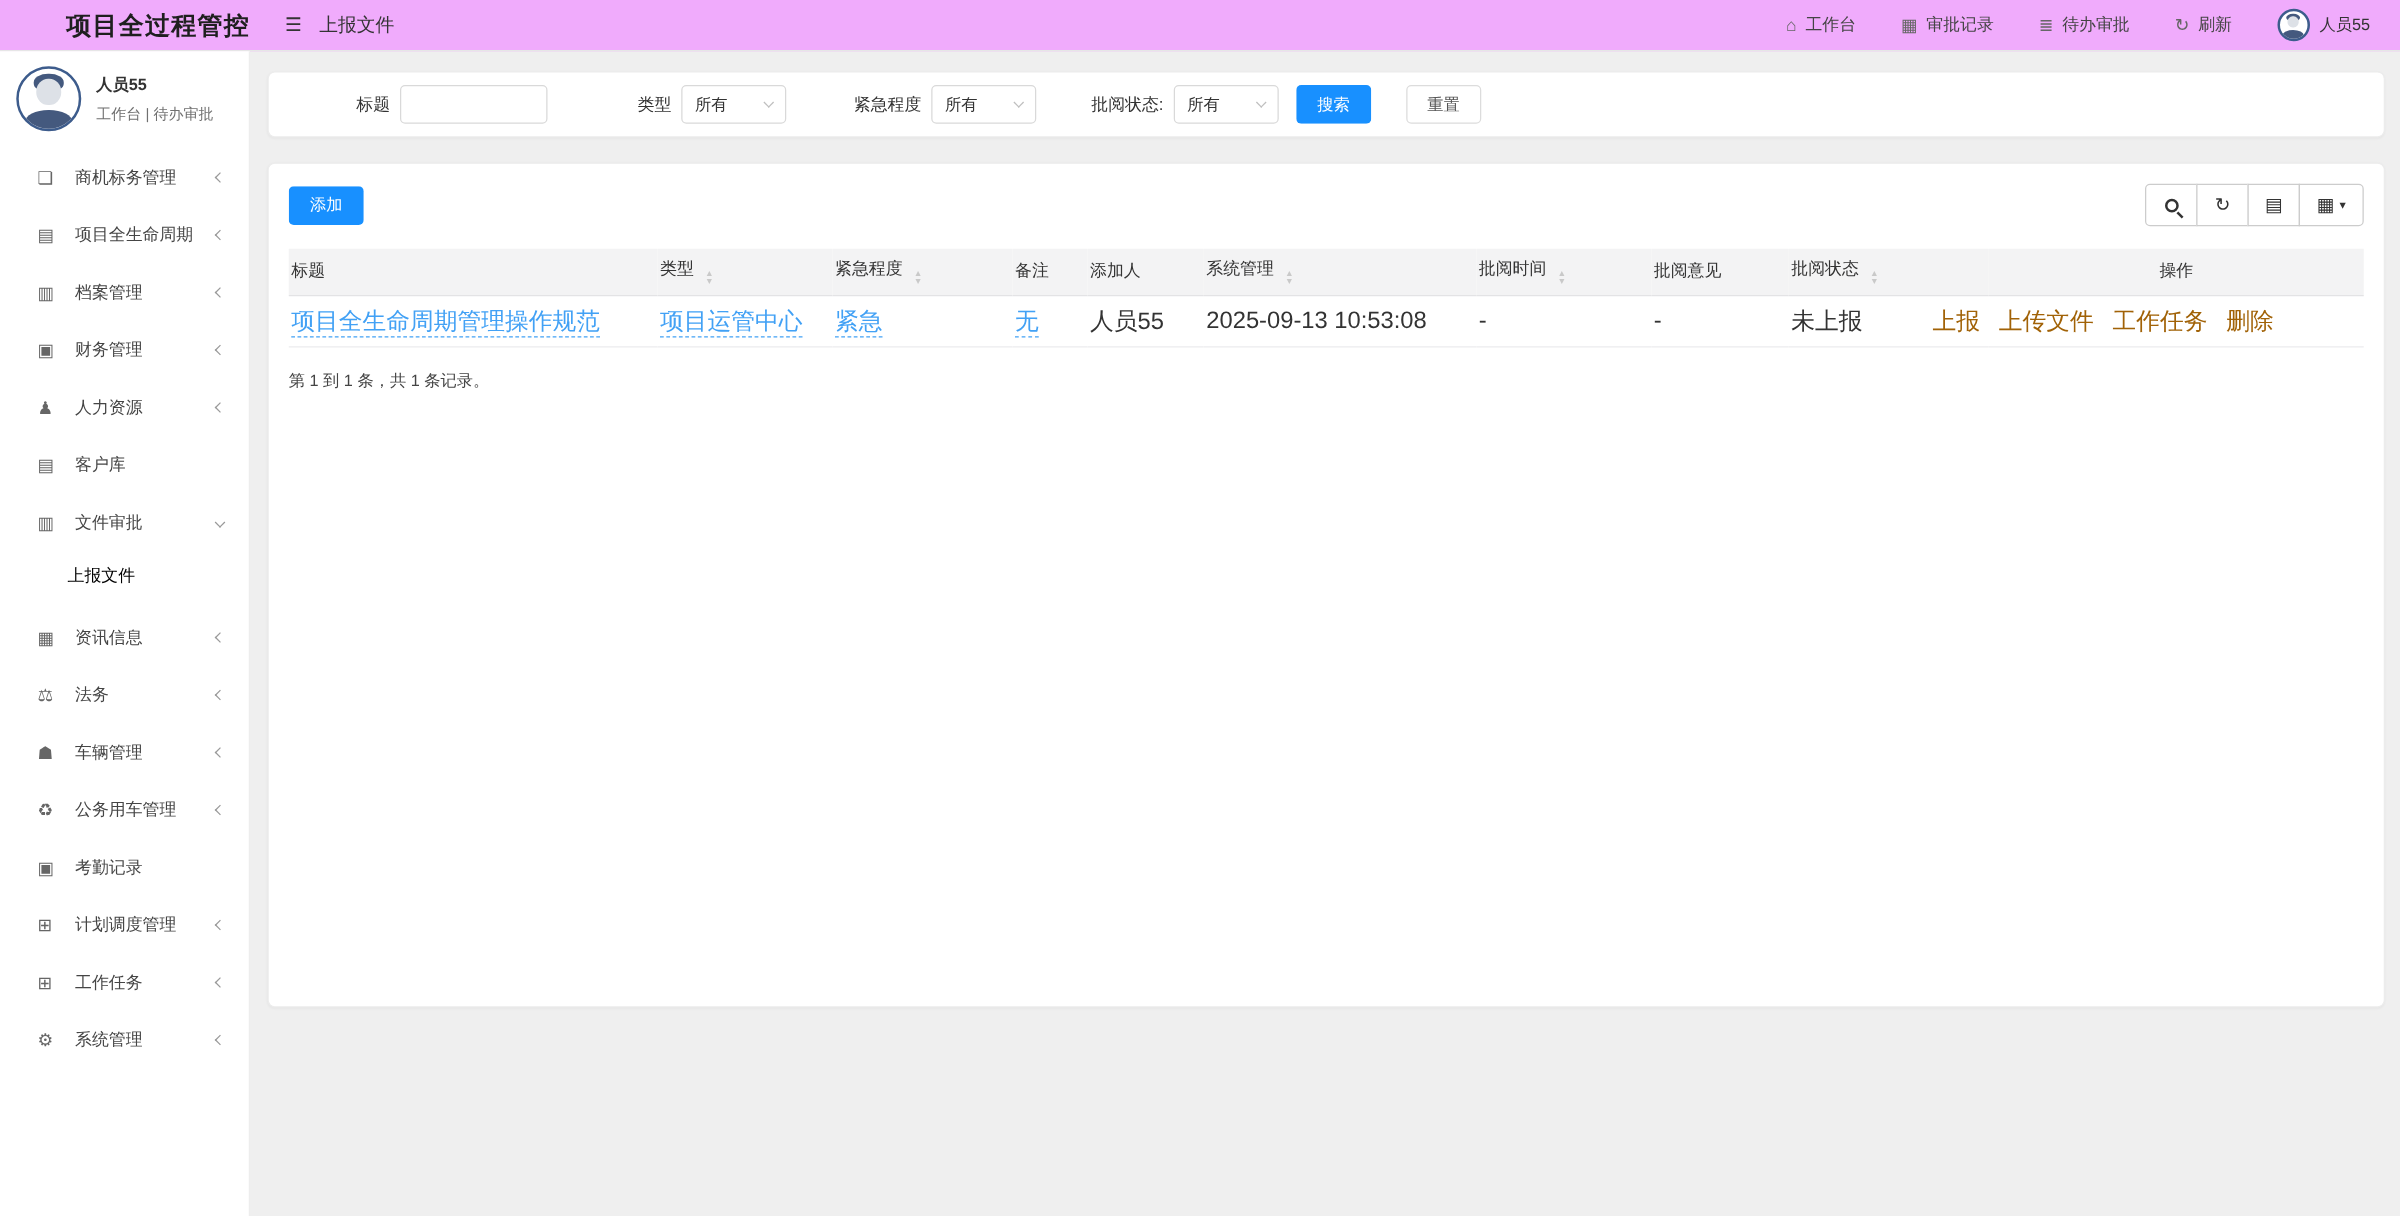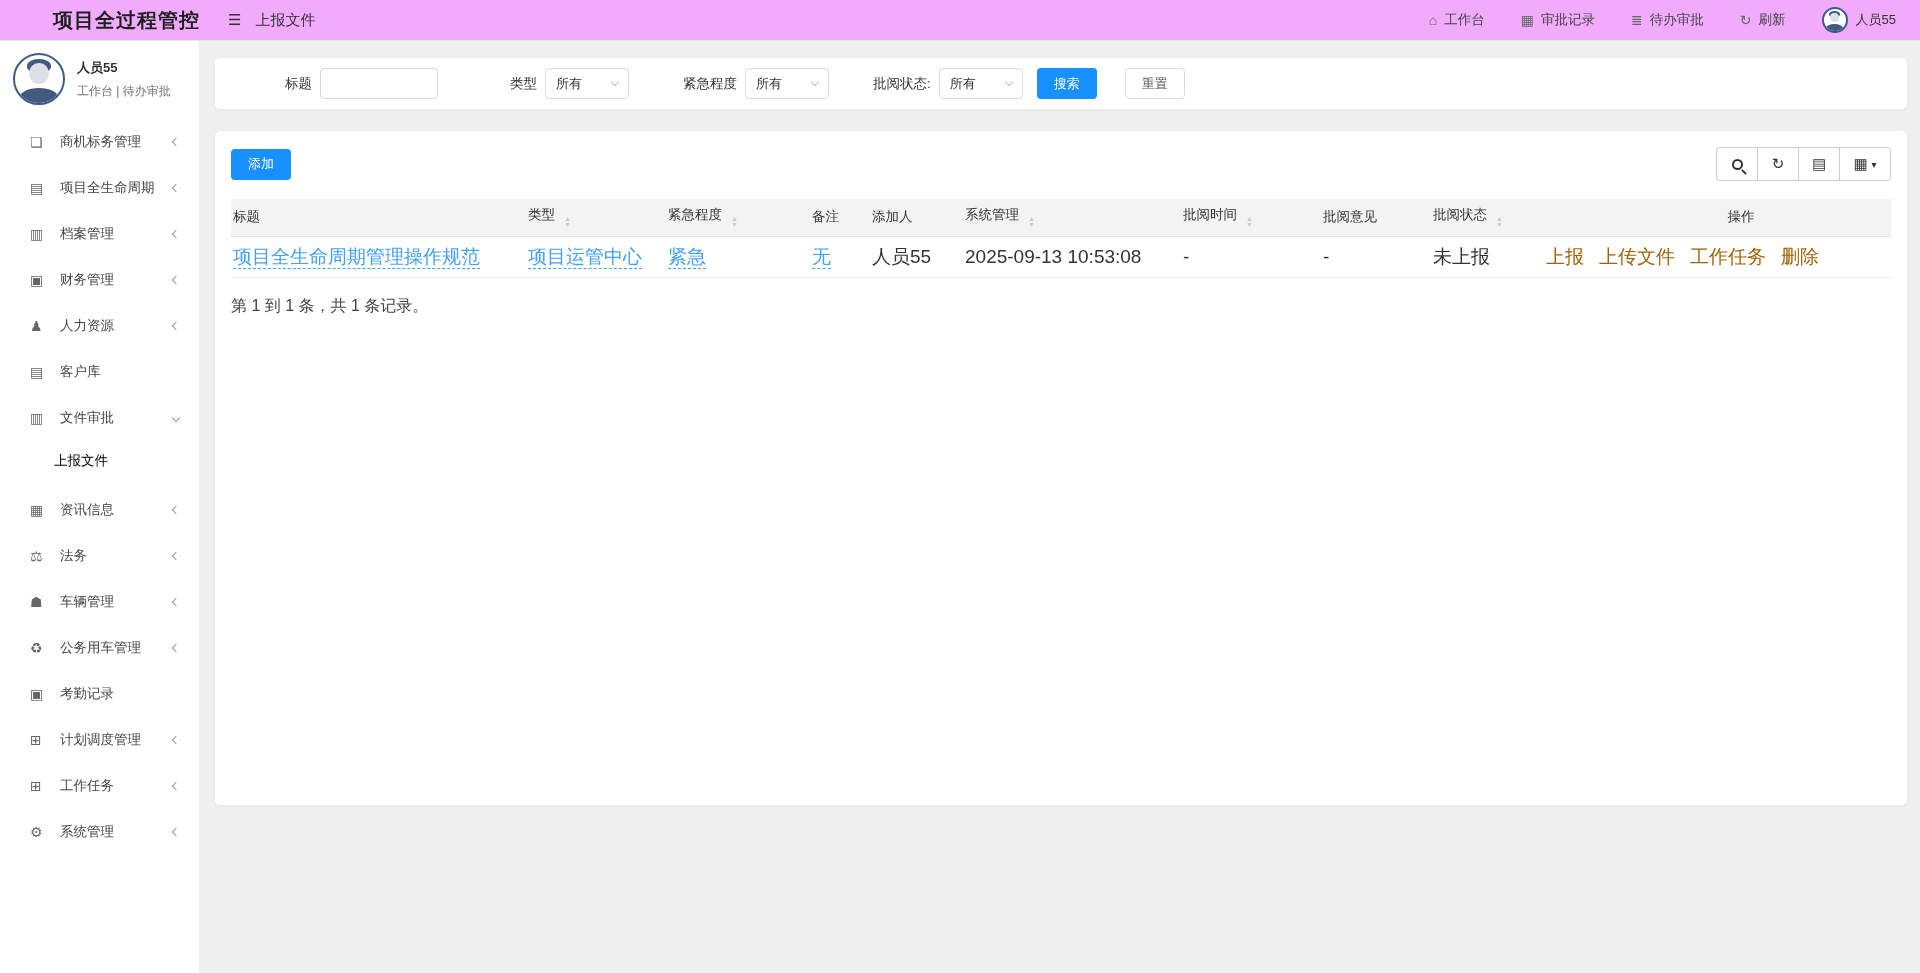--- a/index.html
+++ b/index.html
@@ -71,21 +71,21 @@
 
   table { width:100%; border-collapse:collapse; table-layout:fixed; margin-top:18px; }
   thead th { background:#f3f3f4; height:37px; text-align:left; font-weight:normal; color:#333; border-bottom:1px solid #e3e3e5; padding:0 2px; font-size:13.5px; }
   thead th.center { text-align:center; }
   tbody td { height:41px; border-bottom:1px solid #ececee; padding:0 2px; font-size:19px; color:#333; }
   .sort { display:inline-flex; flex-direction:column; margin-left:9px; vertical-align:-2px; line-height:0; }
   .sort span { font-size:7px; color:#c9c9c9; line-height:6px; }
   a.cell-link { color:#42a1f5; text-decoration:none; border-bottom:1px dashed #42a1f5; padding-bottom:1px; cursor:pointer; }
   .actions-wrap { display:flex; justify-content:flex-end; gap:15px; padding-right:70px; }
   a.action-link { color:#a16207; text-decoration:none; cursor:pointer; white-space:nowrap; }
-  .summary { margin-top:18px; color:#444; font-size:16px; }
+  .summary { margin-top:18px; color:#444; font-size:13px; }
 </style>
 </head>
 <body>
 
 <header class="topbar">
   <div class="logo">项目全过程管控</div>
   <span class="hamburger">☰</span>
   <span class="page-title">上报文件</span>
   <div class="topbar-spacer"></div>
   <nav id="header-nav" style="display:flex;align-items:center;">

